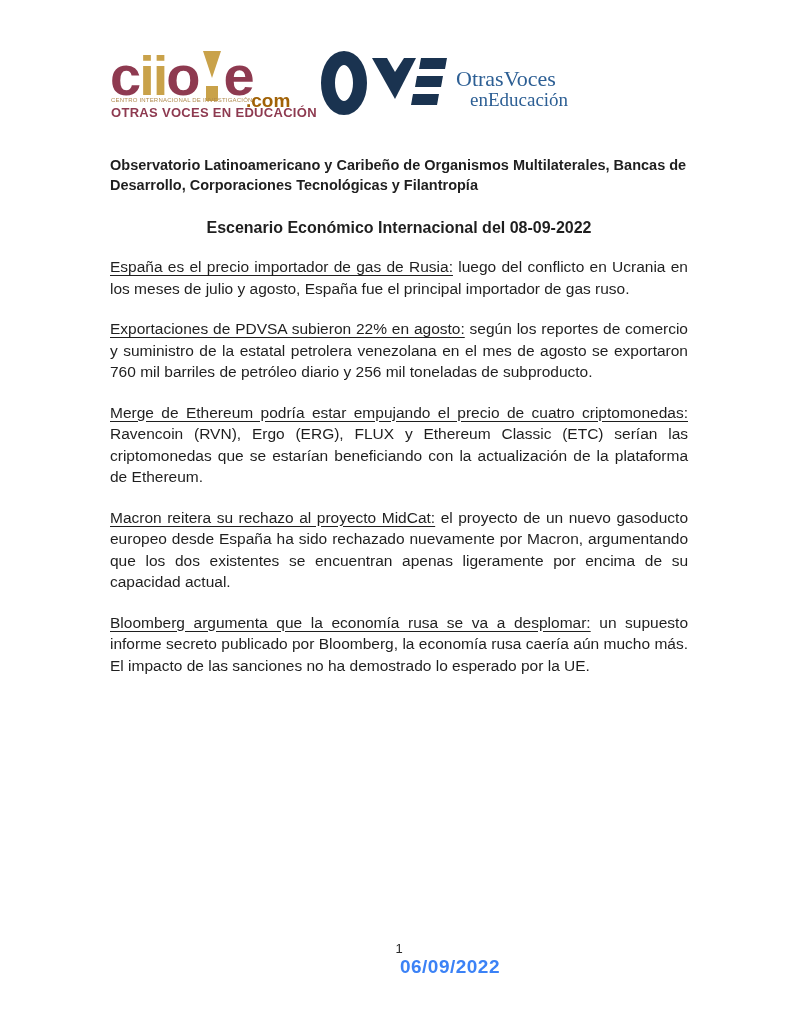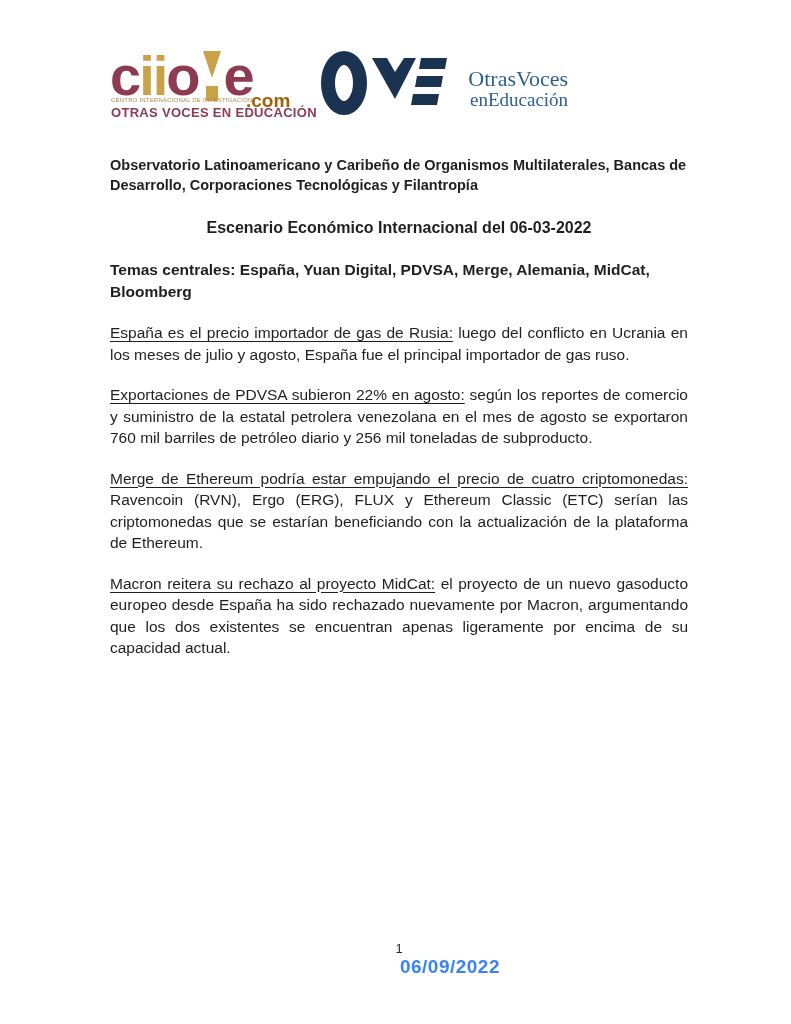--- a/index.html
+++ b/index.html
@@ -18,21 +18,21 @@
   .ciiove-letters .maroon{color:#8e3a50;}
   .ciiove-letters .gold{color:#c9a24a;}
   .vmark{display:inline-block;position:relative;width:18px;height:56px;vertical-align:baseline;margin:0 3px 0 4px;}
   .vtri{position:absolute;top:12px;left:0;width:0;height:0;border-left:9px solid transparent;border-right:9px solid transparent;border-top:27px solid #c9a24a;}
   .vdot{position:absolute;top:47px;left:3px;width:12px;height:15px;background:#c9a24a;}
   .ciiove-tags{position:absolute;left:1px;top:52px;width:110px;line-height:1.25;}
   .ciiove-tag1{font-size:6px;color:#b08a4e;letter-spacing:.2px;white-space:nowrap;}
   .ciiove-tag2{font-size:13px;color:#8e3a50;font-weight:bold;letter-spacing:.3px;white-space:nowrap;}
   .ciiove-com{position:absolute;left:136px;top:45px;font-size:19px;font-weight:bold;color:#a16207;}
 
-  .ove-logo{display:flex;align-items:flex-start;gap:8px;padding-top:4px;text-align:right;}
+  .ove-logo{display:flex;align-items:flex-start;gap:8px;padding-top:4px;}
   .ove-text{font-family:"Liberation Serif", serif;color:#2d5f94;padding-top:18px;line-height:1.05;}
   .ove-text-1{font-size:22px;}
   .ove-text-2{font-size:19px;padding-left:14px;}
 
   
   .content{position:absolute;top:155px;left:110px;width:578px;}
   .org-line{font-weight:bold;font-size:14.5px;line-height:20px;margin:0;}
   .doc-title{font-weight:bold;font-size:16px;margin:24px 0 0 0;text-align:center;}
   .topics{font-weight:bold;font-size:15.5px;line-height:22px;margin:22px 0 0 0;}
   .para{font-size:15.5px;line-height:21.5px;text-align:justify;margin:19px 0 0 0;}
@@ -70,25 +70,25 @@
       <div class="ove-text">
         <div class="ove-text-1">OtrasVoces</div>
         <div class="ove-text-2">enEducación</div>
       </div>
     </div>
 
   </div>
 
   <div class="content">
     <p class="org-line">Observatorio Latinoamericano y Caribeño de Organismos Multilaterales, Bancas de Desarrollo, Corporaciones Tecnológicas y Filantropía</p>
-    <h1 class="doc-title">Escenario Económico Internacional del 06-03-2022</h1>
-    <p class="topics">Temas centrales: España, Yuan Digital, PDVSA, Merge, Alemania, MidCat, Bloomberg</p>
+    <h1 class="doc-title">Escenario Económico Internacional del 08-09-2022</h1>
 
     <p class="para"><span class="lead">España es el precio importador de gas de Rusia:</span><span> luego del conflicto en Ucrania en los meses de julio y agosto, España fue el principal importador de gas ruso.</span></p>
     <p class="para"><span class="lead">Exportaciones de PDVSA subieron 22% en agosto:</span><span> según los reportes de comercio y suministro de la estatal petrolera venezolana en el mes de agosto se exportaron 760 mil barriles de petróleo diario y 256 mil toneladas de subproducto.</span></p>
     <p class="para"><span class="lead">Merge de Ethereum podría estar empujando el precio de cuatro criptomonedas:</span><span> Ravencoin (RVN), Ergo (ERG), FLUX y Ethereum Classic (ETC) serían las criptomonedas que se estarían beneficiando con la actualización de la plataforma de Ethereum.</span></p>
     <p class="para"><span class="lead">Macron reitera su rechazo al proyecto MidCat:</span><span> el proyecto de un nuevo gasoducto europeo desde España ha sido rechazado nuevamente por Macron, argumentando que los dos existentes se encuentran apenas ligeramente por encima de su capacidad actual.</span></p>
+    <p class="para"><span class="lead">Bloomberg argumenta que la economía rusa se va a desplomar:</span><span> un supuesto informe secreto publicado por Bloomberg, la economía rusa caería aún mucho más. El impacto de las sanciones no ha demostrado lo esperado por la UE.</span></p>
   </div>
 
   <div class="page-number">1</div>
   <div class="footer-date">06/09/2022</div>
 
 </div>
 
 </body></html>

